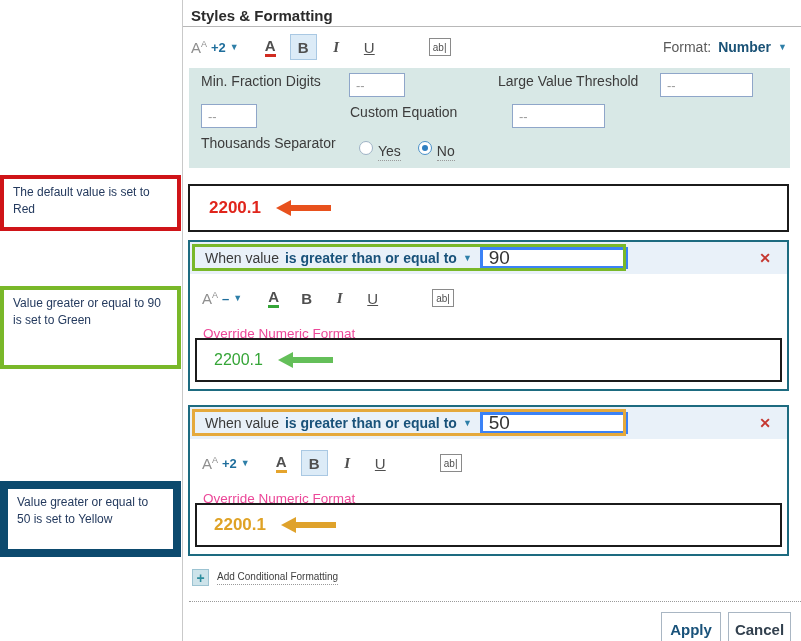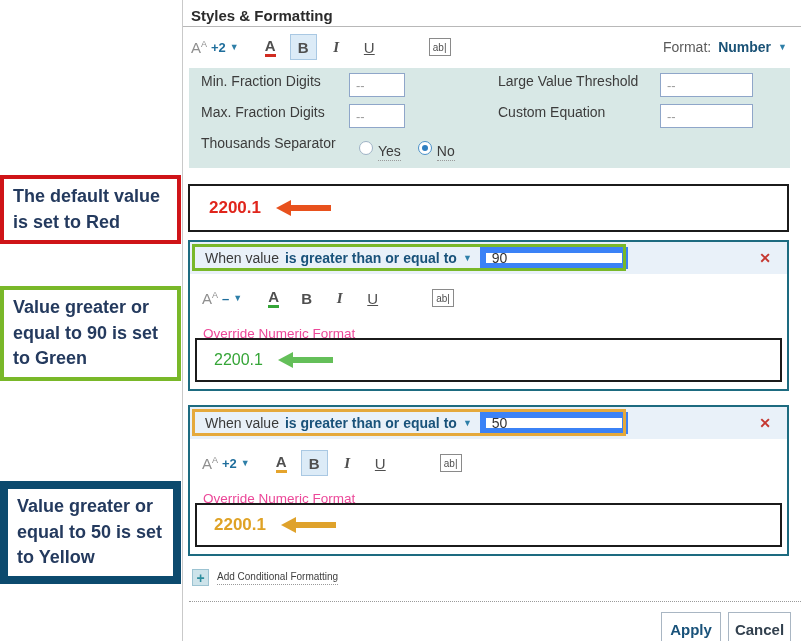--- a/index.html
+++ b/index.html
@@ -3,21 +3,21 @@
 <meta charset="utf-8">
 <style>
   * { box-sizing: border-box; }
   html,body { margin:0; padding:0; background:#fff; }
   body { width:801px; height:641px; overflow:hidden; font-family:"Liberation Sans",sans-serif; }
   .canvas { position:relative; width:801px; height:641px; background:#fff; }
 
   
   .v-divider { position:absolute; left:182px; top:0; width:1px; height:641px; background:#c9c9c9; }
   .ann { position:absolute; left:0; width:181px; background:#fff; padding:5px 9px;
-         font-size:18px; font-weight:bold; color:#243a5e; line-height:1.42; }
+         font-size:12px; font-weight:normal; color:#243a5e; line-height:1.42; }
   .ann-red    { top:175px; min-height:56px; border:4px solid #cf1418; }
   .ann-green  { top:286px; min-height:83px; border:4px solid #79b829; }
   .ann-yellow { top:481px; min-height:76px; border:8px solid #0c4a6e; }
 
   
   .panel { position:absolute; left:183px; top:0; width:618px; height:641px; background:#fff; }
   .panel-title { position:absolute; top:0; left:0; right:0; height:27px; border-bottom:1px solid #b8b8b8;
                  font-size:15px; font-weight:bold; color:#2b2b2b; padding:7px 0 0 8px; }
 
   
@@ -72,21 +72,21 @@
 
   
   .rule { position:absolute; left:5px; width:601px; height:151px; border:2px solid #1d6b80; background:#fff; }
   .rule-1 { top:240px; } .rule-2 { top:405px; }
   .rule-head { position:relative; height:32px; background:#e9f1f9; display:flex; align-items:center; padding-left:15px;
                font-size:14px; color:#3a3a3a; }
   .cond-hl { position:absolute; left:2px; top:2px; width:434px; height:27px; border:3px solid #79b829; pointer-events:none; }
   .hl-gold { border-color:#e5a93c; }
   .cond-text { color:#19527a; font-weight:bold; margin-left:6px; }
   .rule-head .caret { margin:0 8px 0 6px; }
-  .cond-input { width:148px; height:22px; border:6px solid #3b82f6; background:#fff; font-size:14px; color:#333;
+  .cond-input { width:148px; height:22px; border:3px solid #3b82f6; background:#fff; font-size:19px; color:#333;
                 padding:0 6px; font-family:"Liberation Sans",sans-serif; }
   .rule-close { margin-left:auto; padding-right:16px; color:#c53730; font-weight:bold; font-size:14px; cursor:default; }
   .rule-toolbar { position:absolute; top:42px; left:12px; right:8px; height:28px; display:flex; align-items:center; }
   .override { position:absolute; top:84px; left:13px; font-size:13.5px; color:#ec4899;
               border-bottom:1px dotted #9a9a9a; padding-bottom:2px; }
   .rule-preview { position:absolute; left:5px; top:96px; width:587px; height:44px; border:2px solid #1b1b1b;
                   display:flex; align-items:center; padding-left:17px; background:#fff; }
 
   
   .add-row { position:absolute; top:569px; left:9px; display:flex; align-items:center; gap:8px; }
@@ -144,21 +144,20 @@
     </div>
 
     <div class="num-form">
       <div class="form-row">
         <span class="fl1">Min. Fraction Digits</span>
         <input class="f-input fi1" value="--" style="">
         <span class="fl2">Large Value Threshold</span>
         <input class="f-input fi2" value="--" style="">
       </div>
       <div class="form-row">
-        <span class="fl1">Max. Fraction Digits</span>
         <input class="f-input fi1" value="--" style="">
         <span class="fl2">Custom Equation</span>
         <input class="f-input fi2" value="--" style="">
       </div>
       <div class="form-row">
         <span class="fl1">Thousands Separator</span>
         <div class="radio-wrap">
           <span class="radio"></span>
           <span class="radio-label">Yes</span>
           <span class="radio on"></span>

